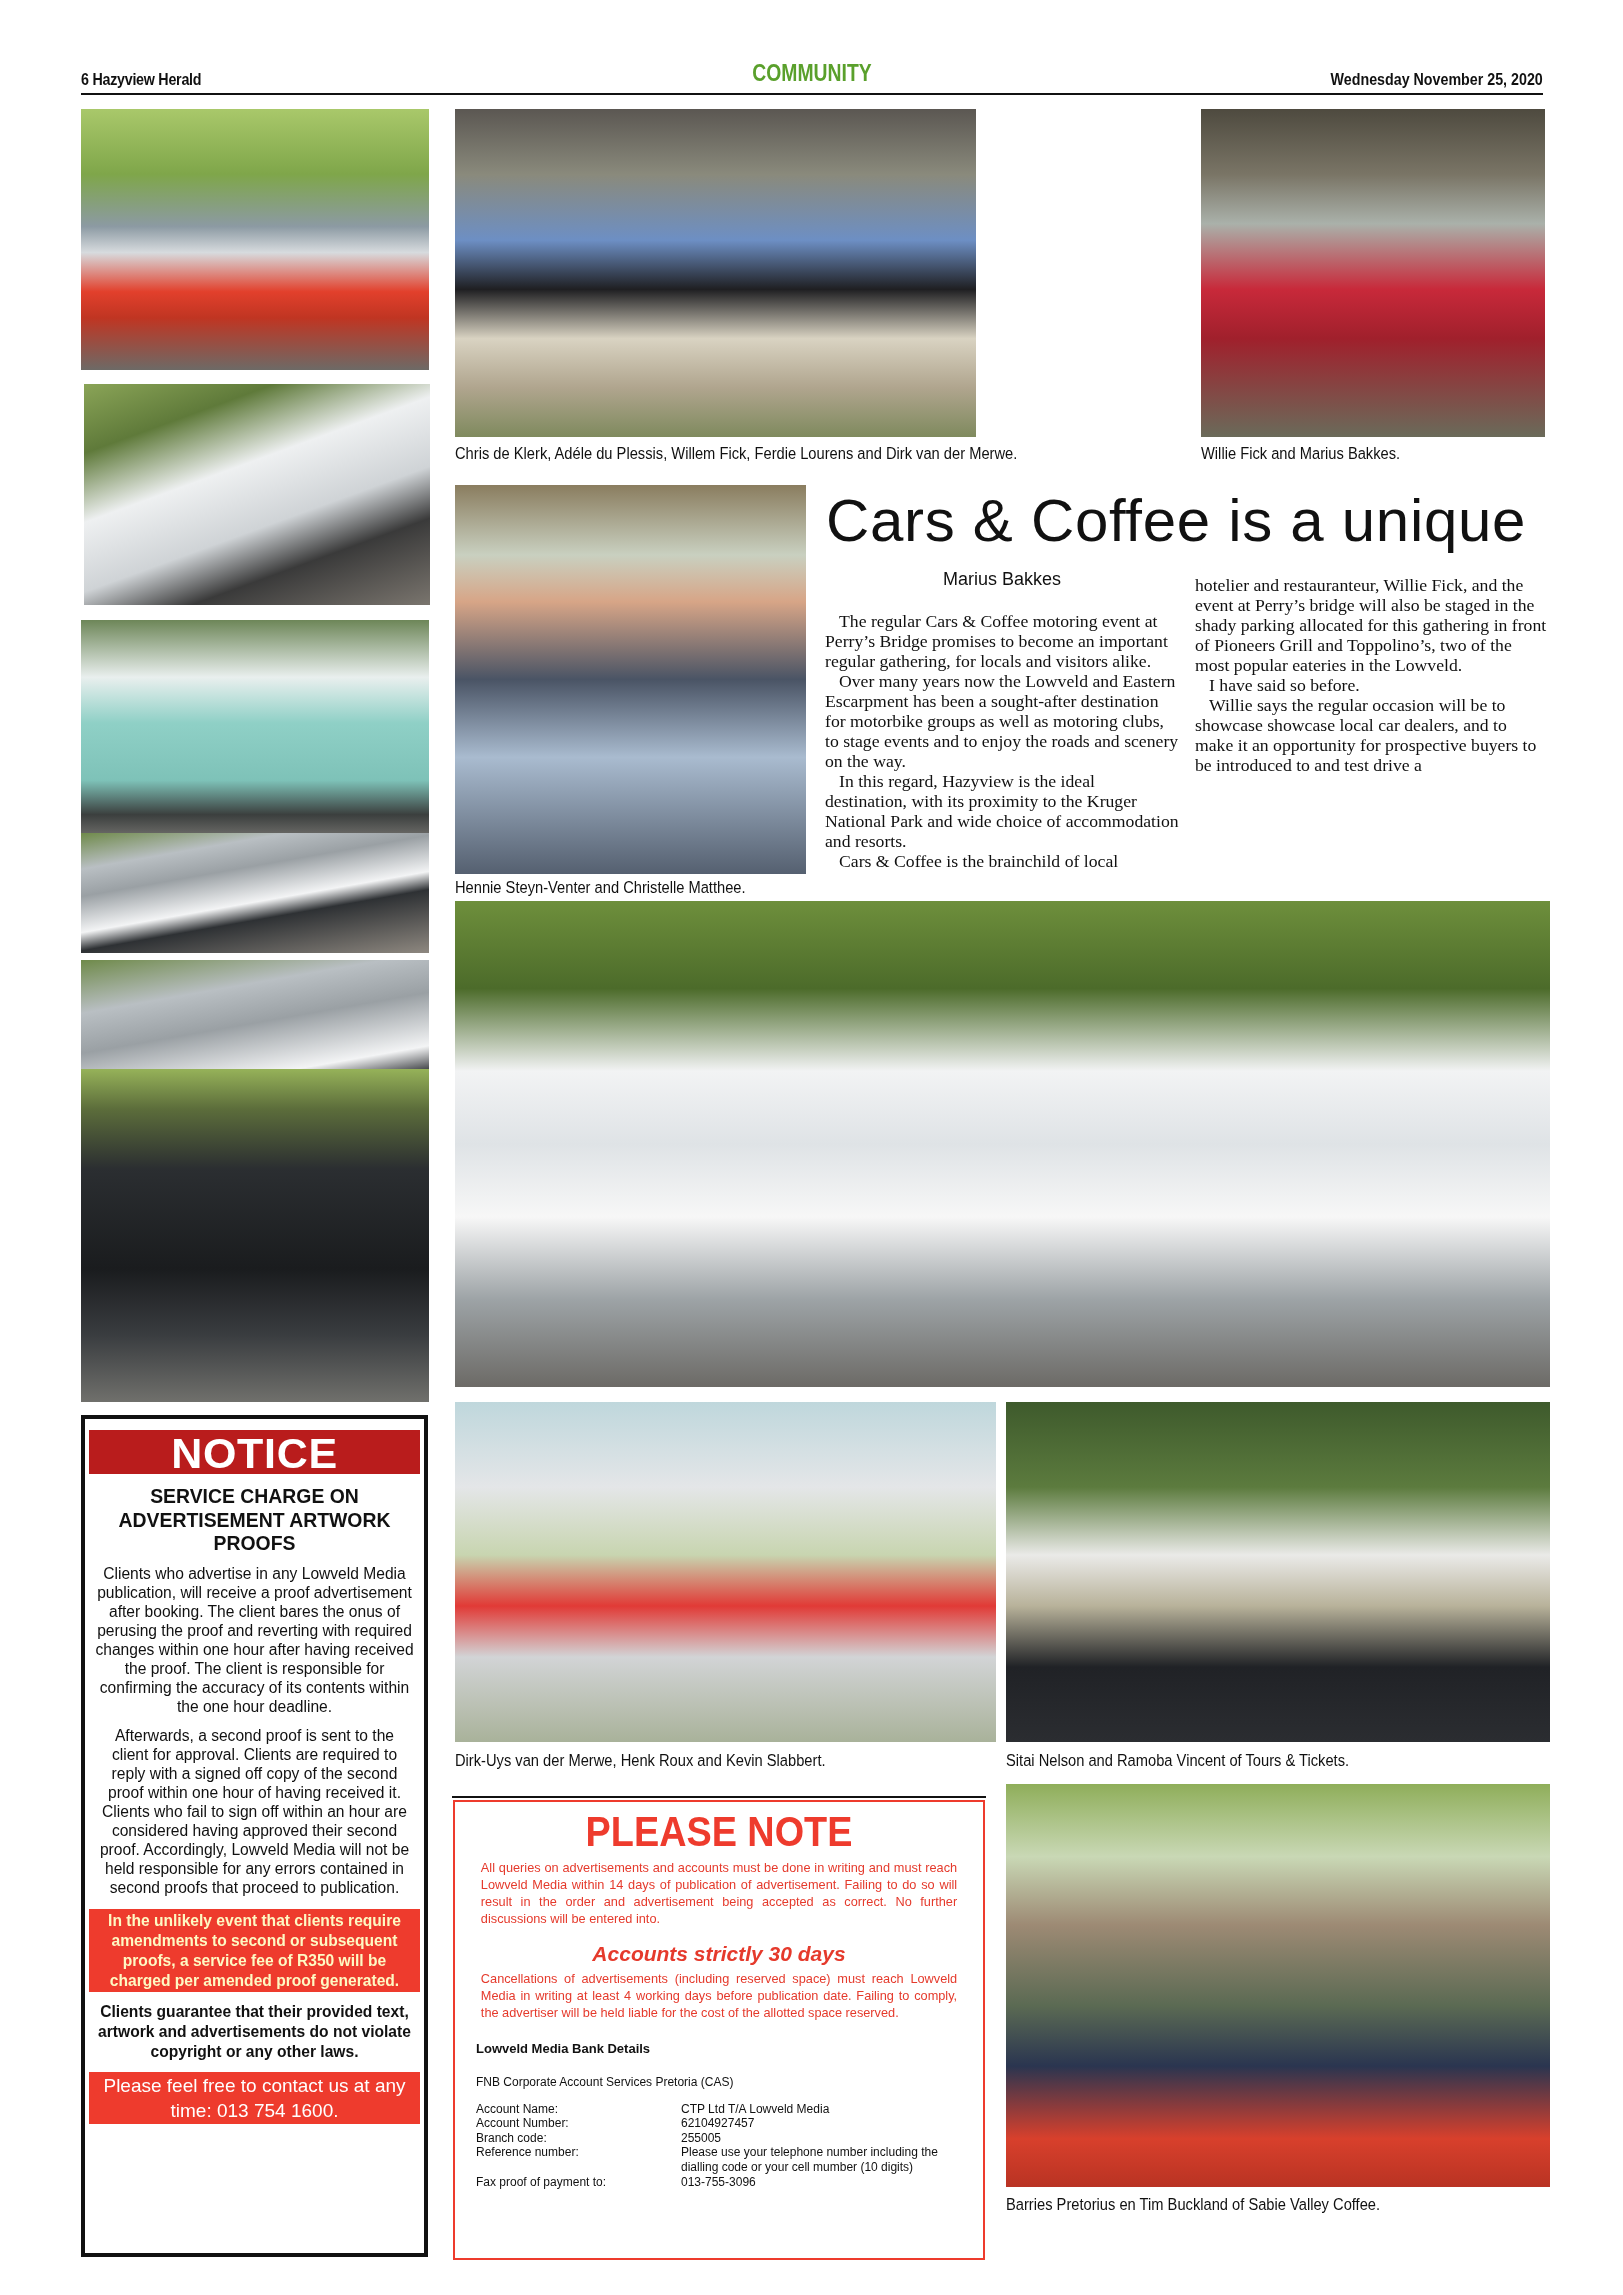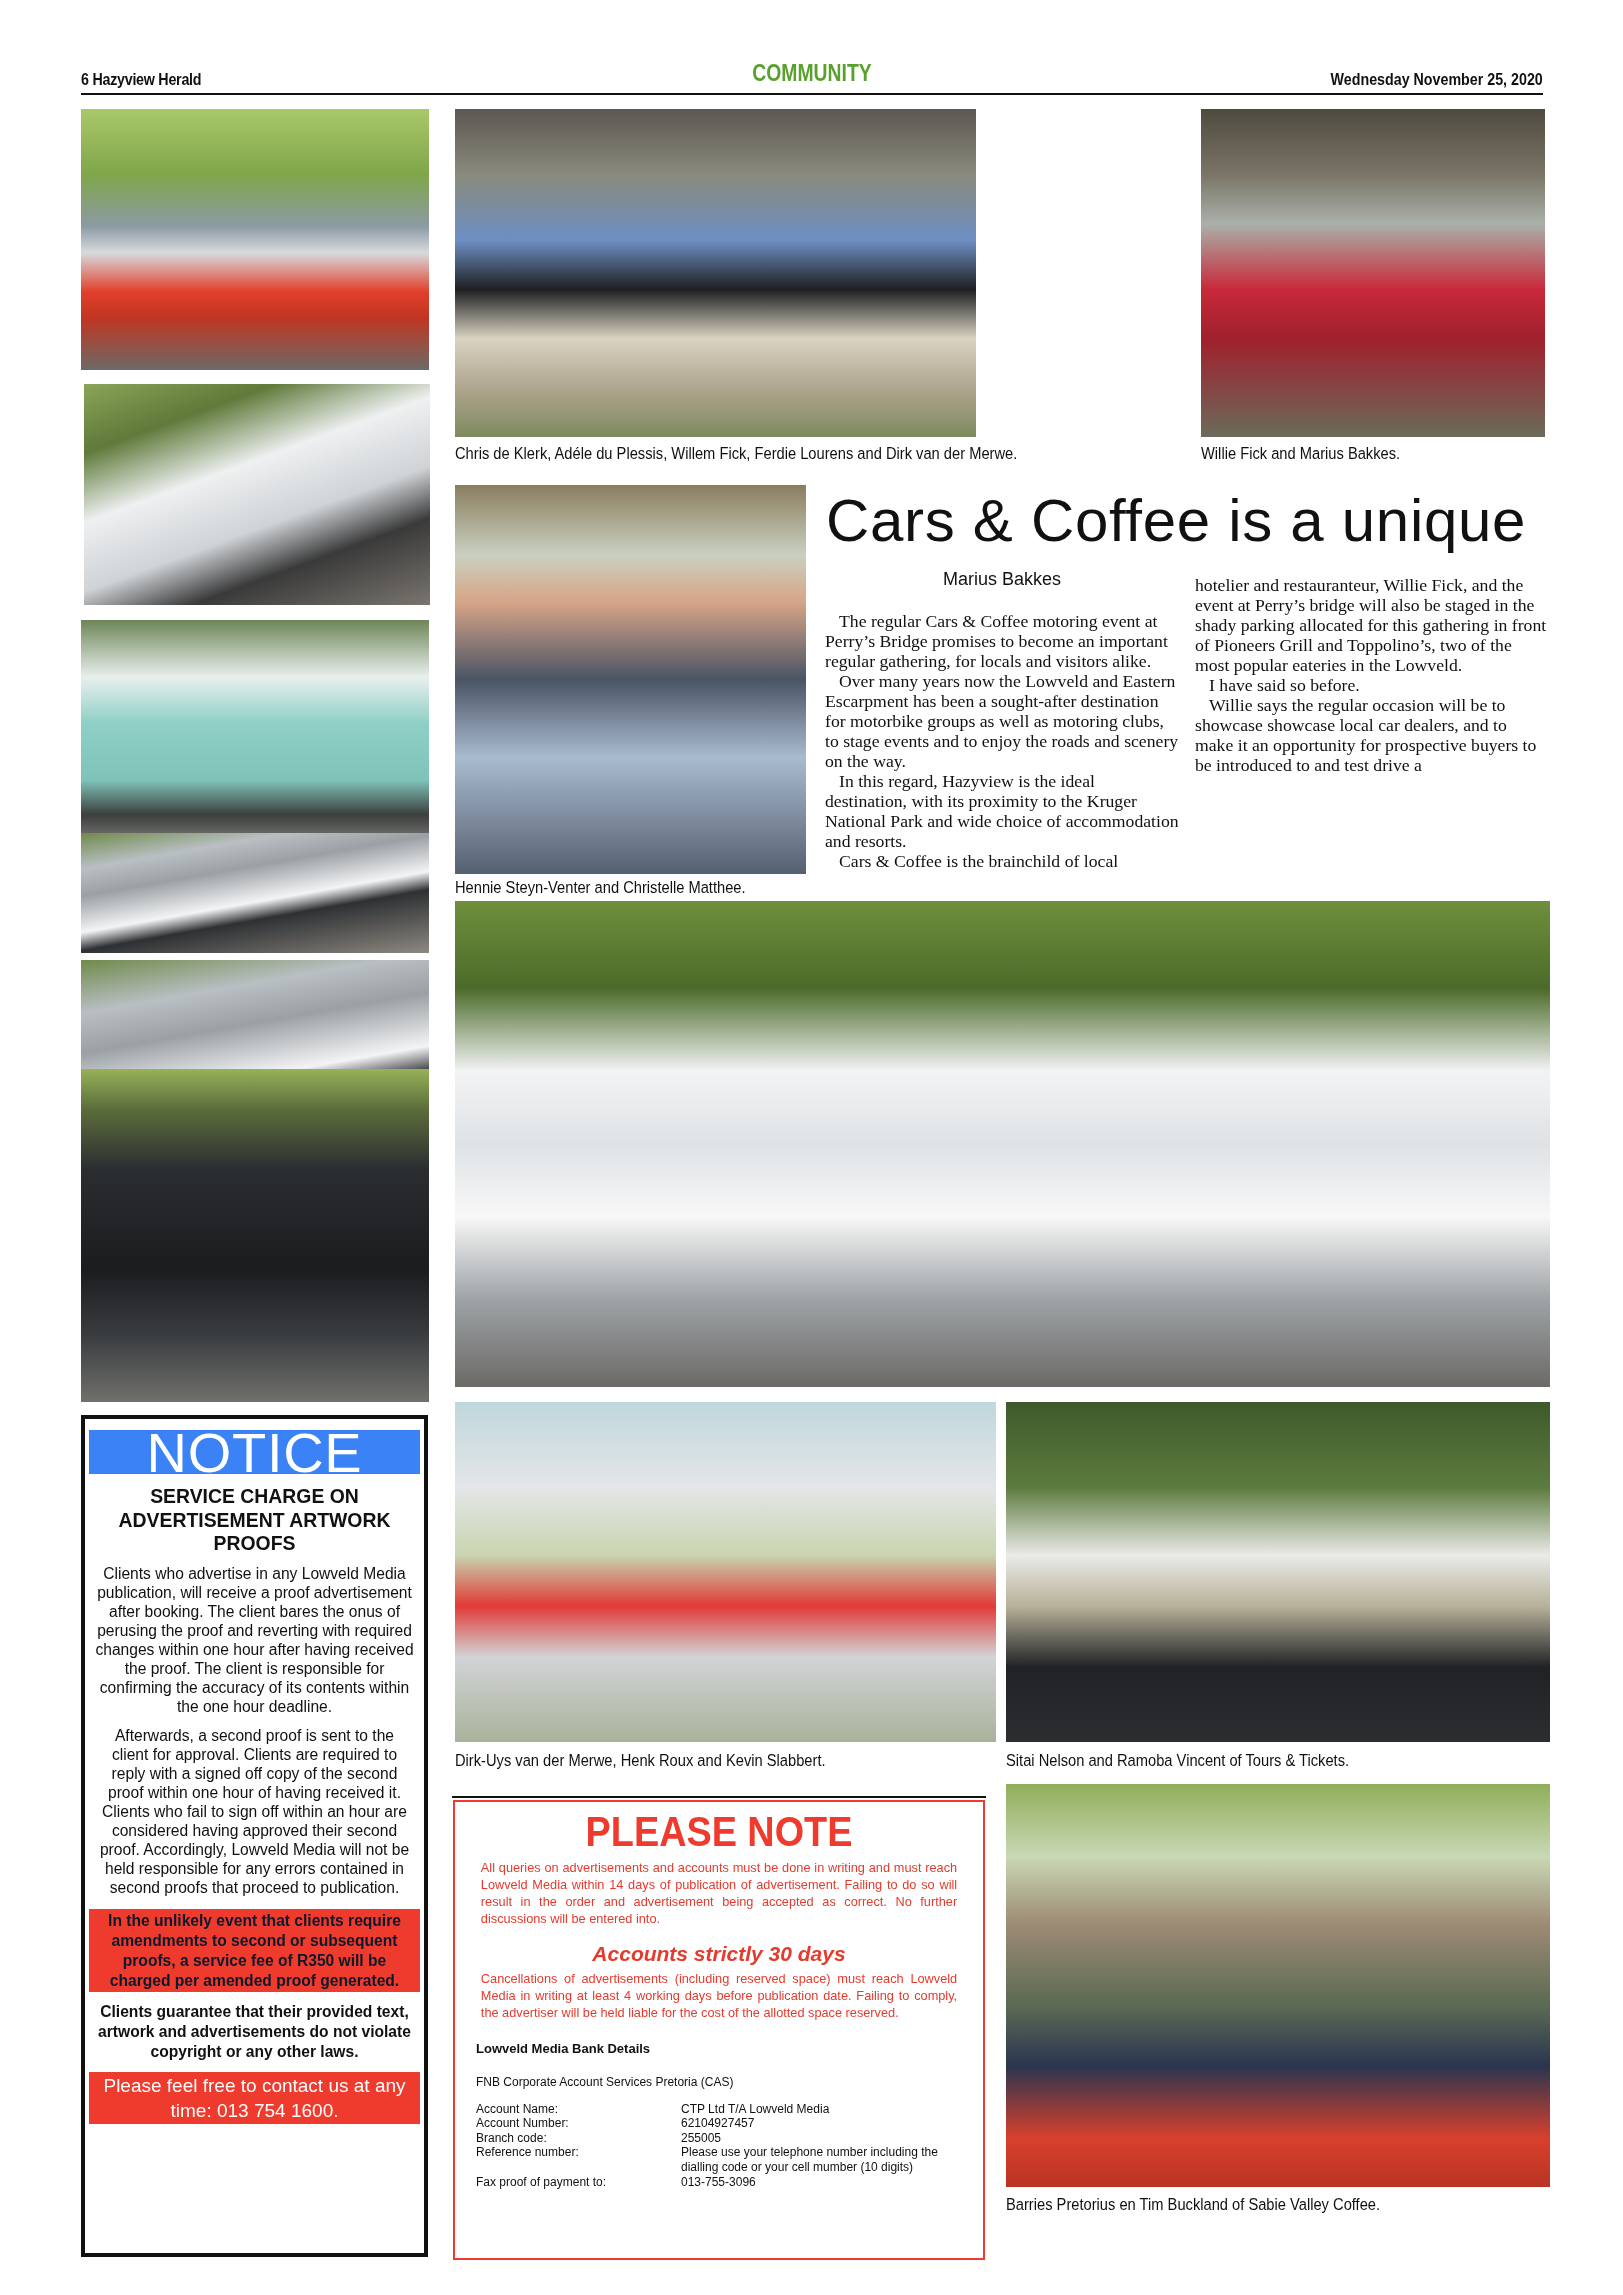--- a/index.html
+++ b/index.html
@@ -34,24 +34,24 @@
   
   .headline { left: 826px; top: 486px; font-size: 60px; font-weight: normal; letter-spacing: 0.7px; white-space: nowrap; color: #111; }
   .byline { left: 825px; width: 354px; top: 569px; text-align: center; font-size: 18px; }
   .col { font-family: "Liberation Serif", serif; font-size: 17.7px; line-height: 20px; color: #111; }
   .col p { margin: 0; text-indent: 14px; }
   .col p.noindent { text-indent: 0; }
 
   
   .notice { left: 81px; top: 1415px; width: 347px; height: 842px; border: 4.2px solid #111; background: #fff; box-sizing: border-box; }
   .notice .inner { position: absolute; left: 4.2px; right: 4.2px; top: 4.2px; bottom: 4.2px; }
-  .notice .ntitle { background: #3b82f6; color: #fff; font-size: 56px; font-weight: 400; text-align: center; height: 44px; line-height: 46px; margin-top: 7px; letter-spacing: 0.7px; }
+  .notice .ntitle { background: #b91c1c; color: #fff; font-size: 43px; font-weight: 700; text-align: center; height: 44px; line-height: 46px; margin-top: 7px; letter-spacing: 0.7px; }
   .notice .nsub { font-size: 19.4px; font-weight: bold; text-align: center; line-height: 23.6px; margin-top: 11px; }
   .notice .nbody { font-size: 15.6px; text-align: center; line-height: 19px; margin: 8.3px 5.6px 0; }
-  .notice .nred { background: #ee3b2d; color: #0f172a; font-size: 15.6px; font-weight: bold; text-align: center; line-height: 20px; padding: 1.4px 2.8px; margin-top: 12.5px; }
+  .notice .nred { background: #ee3b2d; color: #fef9c3; font-size: 15.6px; font-weight: bold; text-align: center; line-height: 20px; padding: 1.4px 2.8px; margin-top: 12.5px; }
   .notice .nbold { font-size: 15.6px; font-weight: bold; text-align: center; line-height: 20px; margin: 9.7px 2.8px; }
   .notice .ncontact { background: #ee3b2d; color: #fff; font-size: 19px; font-weight: normal; text-align: center; line-height: 25px; padding: 1.4px 2.8px; }
 
   
   .pnote { left: 453px; top: 1800px; width: 532px; height: 460px; border: 2.8px solid #ee3b2d; box-sizing: border-box; background: #fff; }
   .pnote-top { left: 452px; top: 1796px; width: 534px; height: 2.1px; background: #111; }
   .pnote .ptitle { color: #ee3b2d; font-size: 42px; font-weight: bold; text-align: center; margin-top: 7px; line-height: 46px; transform: scaleX(0.9); }
   .pnote .ptext { color: #e53a2c; font-size: 13px; line-height: 17px; margin: 4.2px 21px 0 21px; text-align: justify; transform: scaleX(0.98); }
   .pnote .psub { color: #e53a2c; font-size: 21px; font-weight: bold; font-style: italic; text-align: center; margin-top: 15.3px; line-height: 23.6px; }
   .pnote .bank-h { font-size: 13px; font-weight: bold; margin: 19.4px 21px 0; }

